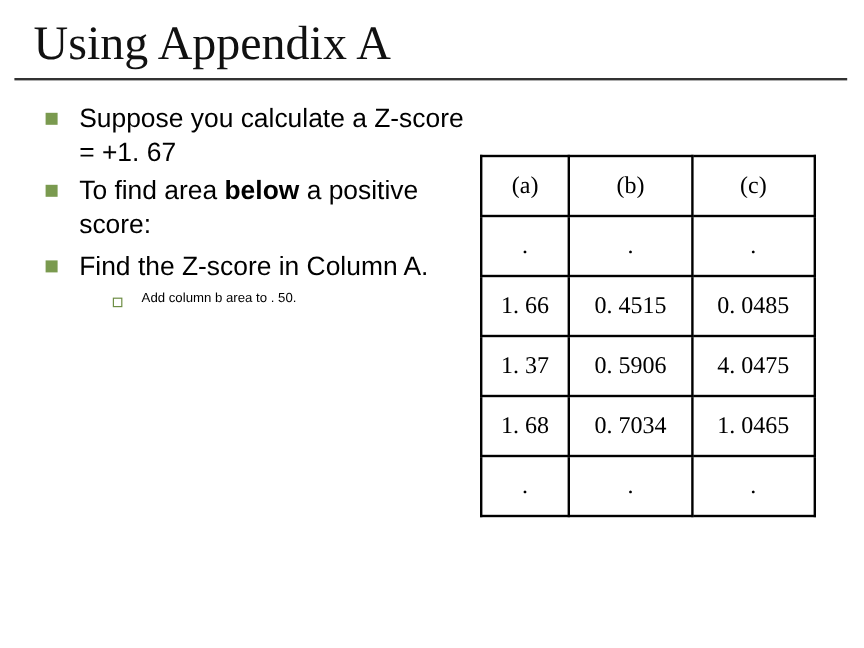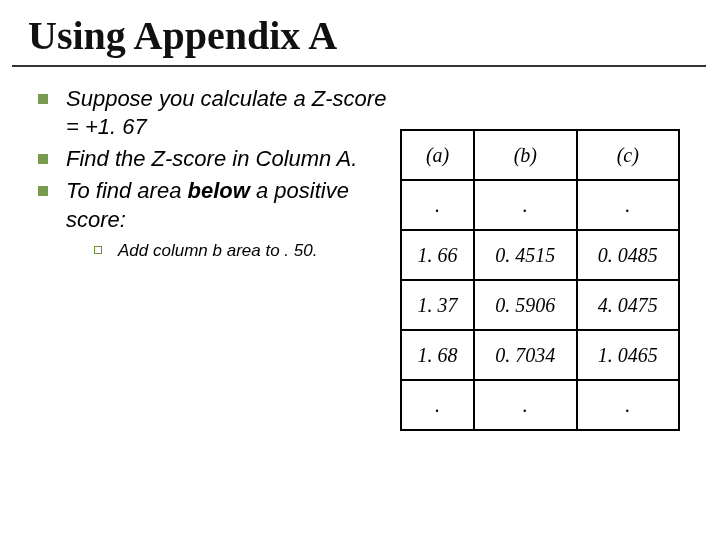--- a/index.html
+++ b/index.html
@@ -7,32 +7,31 @@
     width: 720px;
     height: 540px;
     background: #ffffff;
     font-family: "Times New Roman", Times, serif;
     color: #000;
     position: relative;
     overflow: hidden;
   }
   .title {
     font-size: 40px;
-    font-weight: bold;
+    font-weight: normal;
     padding: 12px 0 6px 28px;
     color: #111;
   }
   .title-underline {
     border-bottom: 2px solid #323232;
     margin: 0 14px 0 12px;
   }
   .content {
     display: flex;
     padding: 18px 14px 0 14px;
-    font-style: italic;
   }
   .left {
     width: 380px;
     padding-left: 24px;
     font-family: Arial, Helvetica, sans-serif;
     font-size: 22px;
     line-height: 1.28;
   }
   .bullet-item {
     display: flex;
@@ -44,21 +43,21 @@
     background: #7a9a4f;
     flex: 0 0 10px;
     margin-top: 9px;
     margin-right: 18px;
   }
   .bullet-text { flex: 1; }
   .bullet-text .below, .bullet-text .above { font-weight: bold; }
   .sub-item {
     display: flex;
     margin: 6px 0 10px 56px;
-    font-size: 17px;
+    font-size: 11px;
   }
   .sub-marker {
     width: 8px; height: 8px;
     border: 1px solid #6e8e45;
     flex: 0 0 8px;
     margin-top: 6px;
     margin-right: 16px;
   }
   .right {
     width: 298px;
@@ -87,30 +86,30 @@
 <div class="title-underline"></div>
 
 <div class="content">
   <div class="left">
 
     <div class="bullet-item top">
       <div class="bullet-marker"></div>
       <div class="bullet-text">Suppose you calculate a Z-score = +1. 67</div>
     </div>
 
-    <div class="bullet-item top">
-      <div class="bullet-marker"></div>
-      <div class="bullet-text">Find the Z-score in Column A.</div>
-    </div>
-
     <div class="bullet-item">
       <div class="bullet-marker"></div>
       <div class="bullet-text">
         <span>To find area </span><span class="below">below</span><span> a positive score:</span>
       </div>
+    </div>
+
+    <div class="bullet-item top">
+      <div class="bullet-marker"></div>
+      <div class="bullet-text">Find the Z-score in Column A.</div>
     </div>
 
     <div class="sub-item">
       <div class="sub-marker"></div>
       <div>Add column b area to . 50.</div>
     </div>
 
 
 
   </div>

